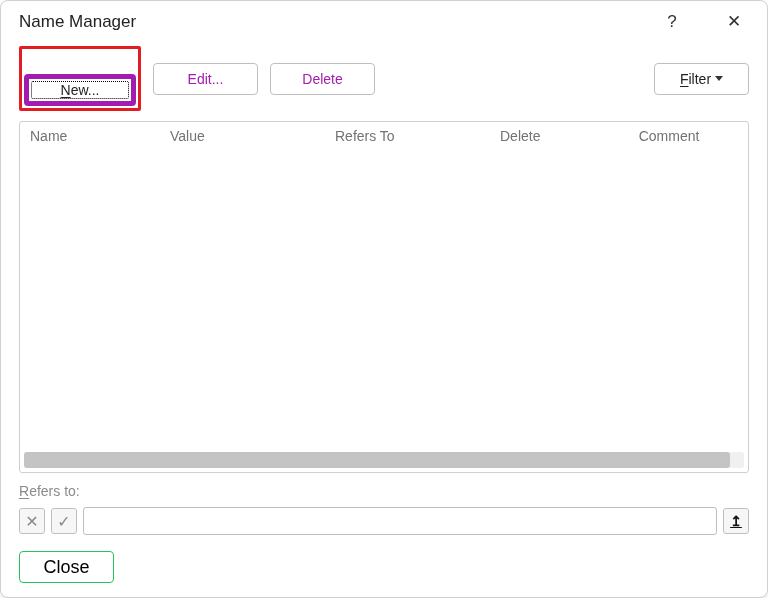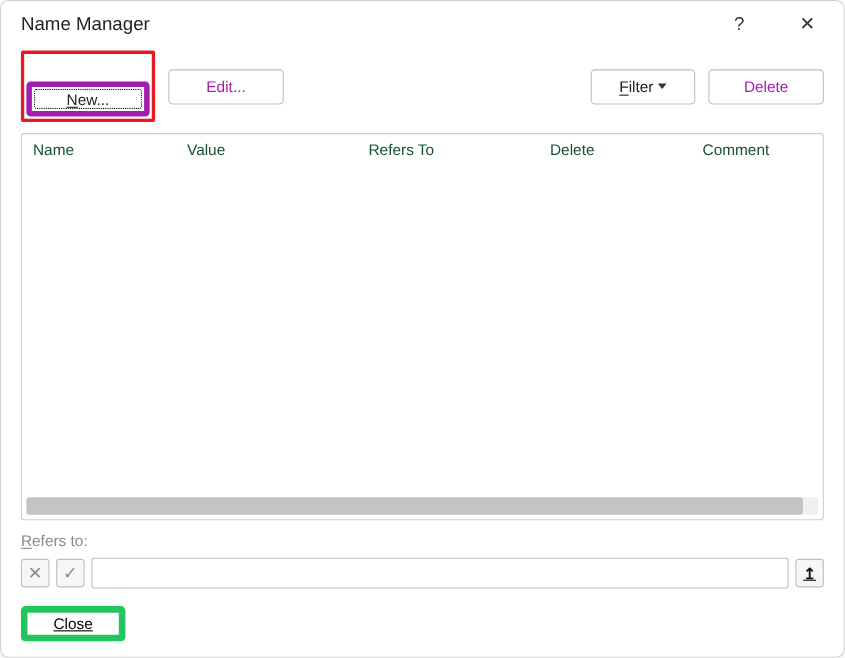--- a/index.html
+++ b/index.html
@@ -80,21 +80,21 @@
     margin: 0 18px;
     border: 1px solid #cfcfcf;
     border-radius: 3px;
     background: #fff;
     overflow: hidden;
     display: flex; flex-direction: column;
   }
   .cols {
     display: flex;
     font-size: 14px;
-    color: #14532d;
+    color: #737373;
     padding: 6px 10px 6px 10px;
   }
   .col-name    { width: 140px; }
   .col-value   { width: 165px; }
   .col-refers  { width: 165px; }
   .col-scope   { width: 100px; }
   .col-comment { flex: 1; text-align: center; }
   .listbody { flex: 1; }
   .hscroll {
     height: 16px;
@@ -153,50 +153,49 @@
   .watermark .cube {
     width: 16px; height: 16px;
     display: inline-block;
     background: #c9c9c9;
     clip-path: polygon(50% 0, 100% 25%, 100% 75%, 50% 100%, 0 75%, 0 25%);
   }
   .watermark small { display: block; font-size: 8px; letter-spacing: 1px; margin-top: -2px; }
   .close-btn {
     min-width: 95px;
     height: 32px;
-    border: 6px solid #22c55e;
+    border: 1px solid #22c55e;
     border-radius: 4px;
     background: #fff;
-    font-size: 14px;
-    text-decoration: underline;
+    font-size: 18px;
   }
 </style>
 </head>
 <body>
 
 <div class="dialog">
 
   <div class="titlebar">
     <span class="title">Name Manager</span>
     <span class="tbicon">?</span>
     <span class="tbicon">✕</span>
   </div>
 
   <div class="toolbar">
     <span class="highlight-wrap">
       <button class="btn new">
         <span><span class="underline-first">N</span><span>ew...</span></span>
       </button>
     </span>
     <button class="btn disabled">Edit...</button>
+    <button class="btn disabled">Delete</button>
     <button class="btn filter">
       <span><span class="underline-first">F</span><span>ilter</span></span>
       <span class="caret-down"></span>
     </button>
-    <button class="btn disabled">Delete</button>
   </div>
 
   <div class="listarea">
     <div class="cols">
       <div class="col-name">Name</div>
       <div class="col-value">Value</div>
       <div class="col-refers">Refers To</div>
       <div class="col-scope">Delete</div>
       <div class="col-comment">Comment</div>
     </div>

